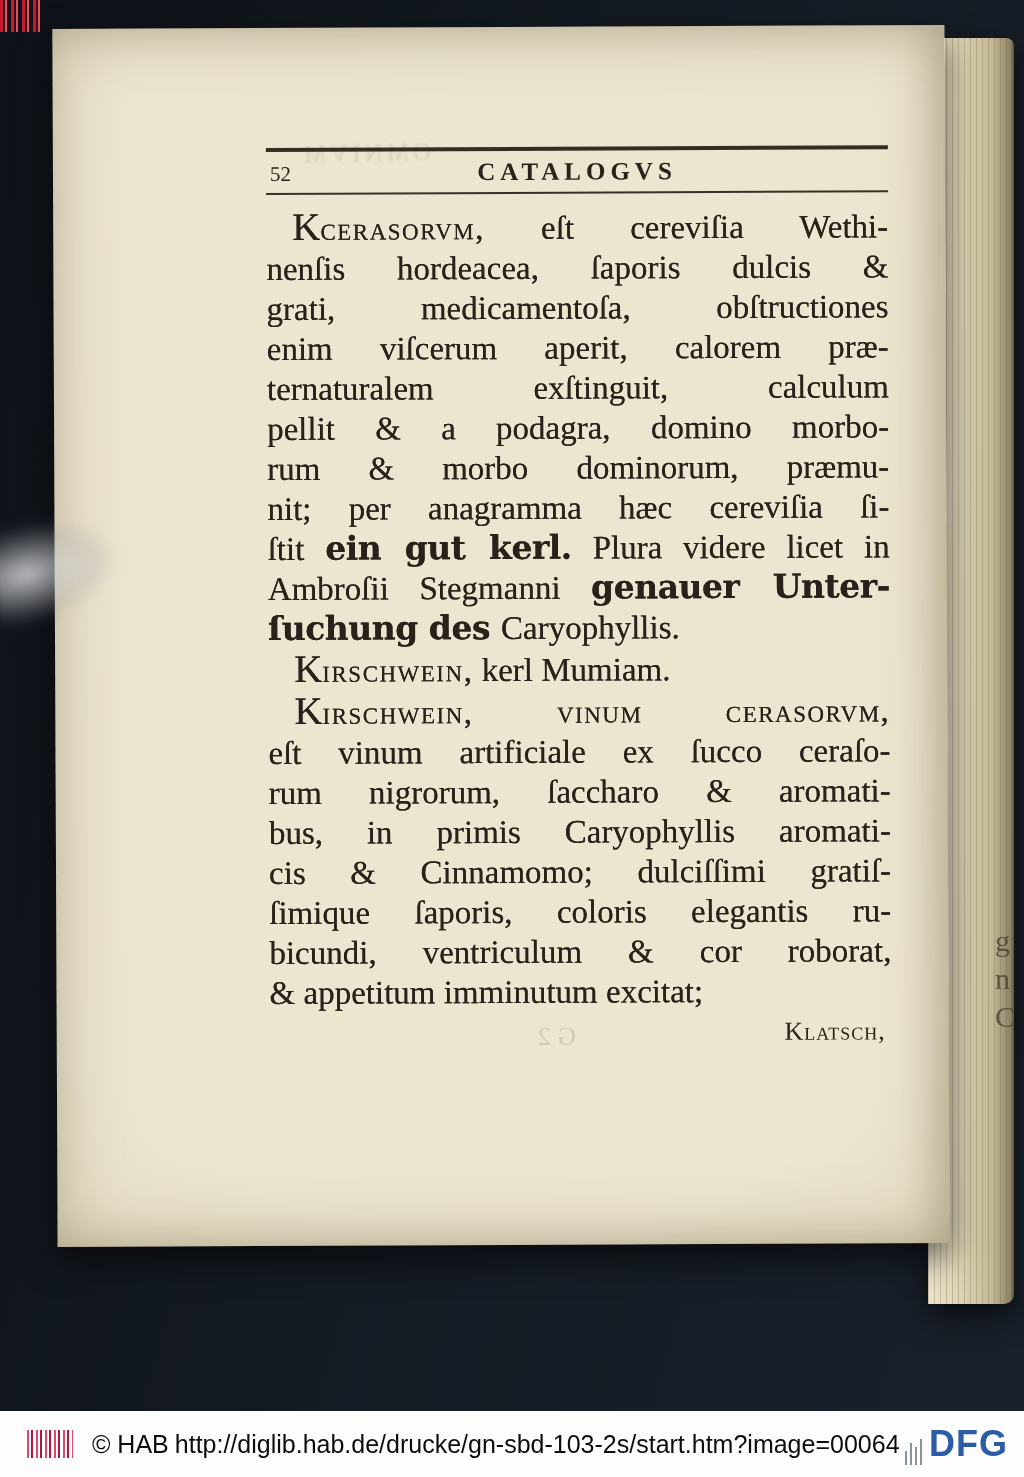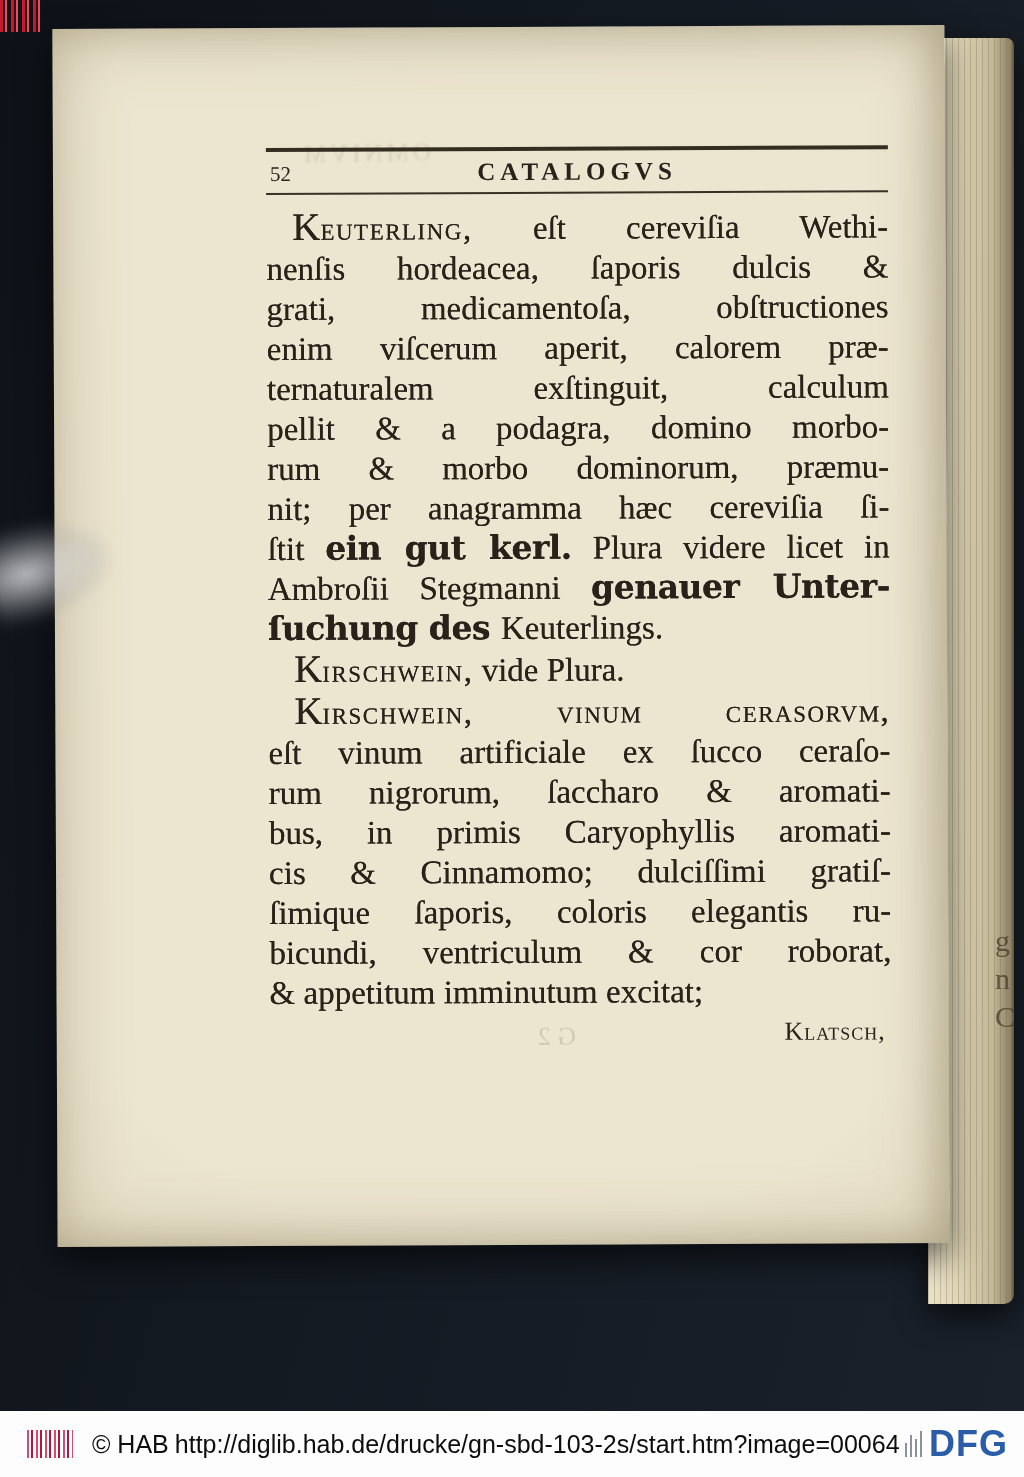--- a/index.html
+++ b/index.html
@@ -60,21 +60,21 @@
     filter:blur(6px);transform:rotate(-14deg);}
 
   
   .footer{position:absolute;left:0;bottom:0;width:1024px;height:66px;background:#fdfdfd;z-index:10;}
   .strip-bottom{position:absolute;left:27px;top:19px;width:46px;height:28px;
     background:repeating-linear-gradient(90deg,#e0476e 0 2px,#ffffff 2px 4px,#b21638 4px 6px,#ffffff 6px 9px);}
   .footer-text{position:absolute;left:92px;top:50%;transform:translateY(-50%);
     font-family:"Liberation Sans", sans-serif;font-size:25px;color:#0d0d0d;white-space:nowrap;}
   .footer-text span{margin-right:6px;}
   .dfg{position:absolute;right:16px;top:50%;transform:translateY(-50%);
-    display:flex;align-items:center;gap:7px;}
+    display:flex;align-items:flex-end;gap:7px;}
   .dfg-bars{display:flex;align-items:flex-end;gap:3px;height:26px;}
   .dfg-bars i{display:block;width:2px;background:#8b929a;}
   .dfg-bars i:nth-child(1){height:14px;}
   .dfg-bars i:nth-child(2){height:22px;}
   .dfg-bars i:nth-child(3){height:18px;}
   .dfg-bars i:nth-child(4){height:26px;}
   .dfg-text{font-family:"Liberation Sans", sans-serif;font-weight:bold;font-size:36px;
     color:#2a5ca8;letter-spacing:1px;}
 </style>
 </head>
@@ -95,32 +95,32 @@
     <div class="text-area">
       <div class="ghost-top">OMNIVM</div>
       <div class="rule rule-top"></div>
       <div class="header-row">
         <span class="page-num">52</span>
         <span class="title">CATALOGVS</span>
       </div>
       <div class="rule rule-bottom"></div>
 
       <div class="text-body">
-          <div class="line full indent"><span class="seg-lead">K</span><span class="seg-sc">euterling,</span><span class="seg-r"> eſt cereviſia Wethi-</span></div>
+          <div class="line full indent"><span class="seg-lead">K</span><span class="seg-sc">cerasorvm,</span><span class="seg-r"> eſt cereviſia Wethi-</span></div>
           <div class="line full"><span class="seg-r">nenſis hordeacea, ſaporis dulcis &amp;</span></div>
           <div class="line full"><span class="seg-r">grati, medicamentoſa, obſtructiones</span></div>
           <div class="line full"><span class="seg-r">enim viſcerum aperit, calorem præ-</span></div>
           <div class="line full"><span class="seg-r">ternaturalem exſtinguit, calculum</span></div>
           <div class="line full"><span class="seg-r">pellit &amp; a podagra, domino morbo-</span></div>
           <div class="line full"><span class="seg-r">rum &amp; morbo dominorum, præmu-</span></div>
           <div class="line full"><span class="seg-r">nit; per anagramma hæc cereviſia ſi-</span></div>
           <div class="line full"><span class="seg-r">ſtit </span><span class="seg-fr">ein gut kerl.</span><span class="seg-r"> Plura videre licet in</span></div>
           <div class="line full"><span class="seg-r">Ambroſii Stegmanni </span><span class="seg-fr">genauer Unter-</span></div>
-          <div class="line"><span class="seg-fr">ſuchung des </span><span class="seg-r">Keuterlings.</span></div>
-          <div class="line indent"><span class="seg-lead">K</span><span class="seg-sc">irschwein,</span><span class="seg-r"> vide Plura.</span></div>
+          <div class="line"><span class="seg-fr">ſuchung des </span><span class="seg-r">Caryophyllis.</span></div>
+          <div class="line indent"><span class="seg-lead">K</span><span class="seg-sc">irschwein,</span><span class="seg-r"> kerl Mumiam.</span></div>
           <div class="line full indent"><span class="seg-lead">K</span><span class="seg-sc">irschwein, </span><span class="seg-sc">vinum cerasorvm,</span></div>
           <div class="line full"><span class="seg-r">eſt vinum artificiale ex ſucco ceraſo-</span></div>
           <div class="line full"><span class="seg-r">rum nigrorum, ſaccharo &amp; aromati-</span></div>
           <div class="line full"><span class="seg-r">bus, in primis Caryophyllis aromati-</span></div>
           <div class="line full"><span class="seg-r">cis &amp; Cinnamomo; dulciſſimi gratiſ-</span></div>
           <div class="line full"><span class="seg-r">ſimique ſaporis, coloris elegantis ru-</span></div>
           <div class="line full"><span class="seg-r">bicundi, ventriculum &amp; cor roborat,</span></div>
           <div class="line"><span class="seg-r">&amp; appetitum imminutum excitat;</span></div>
         </div>
 

